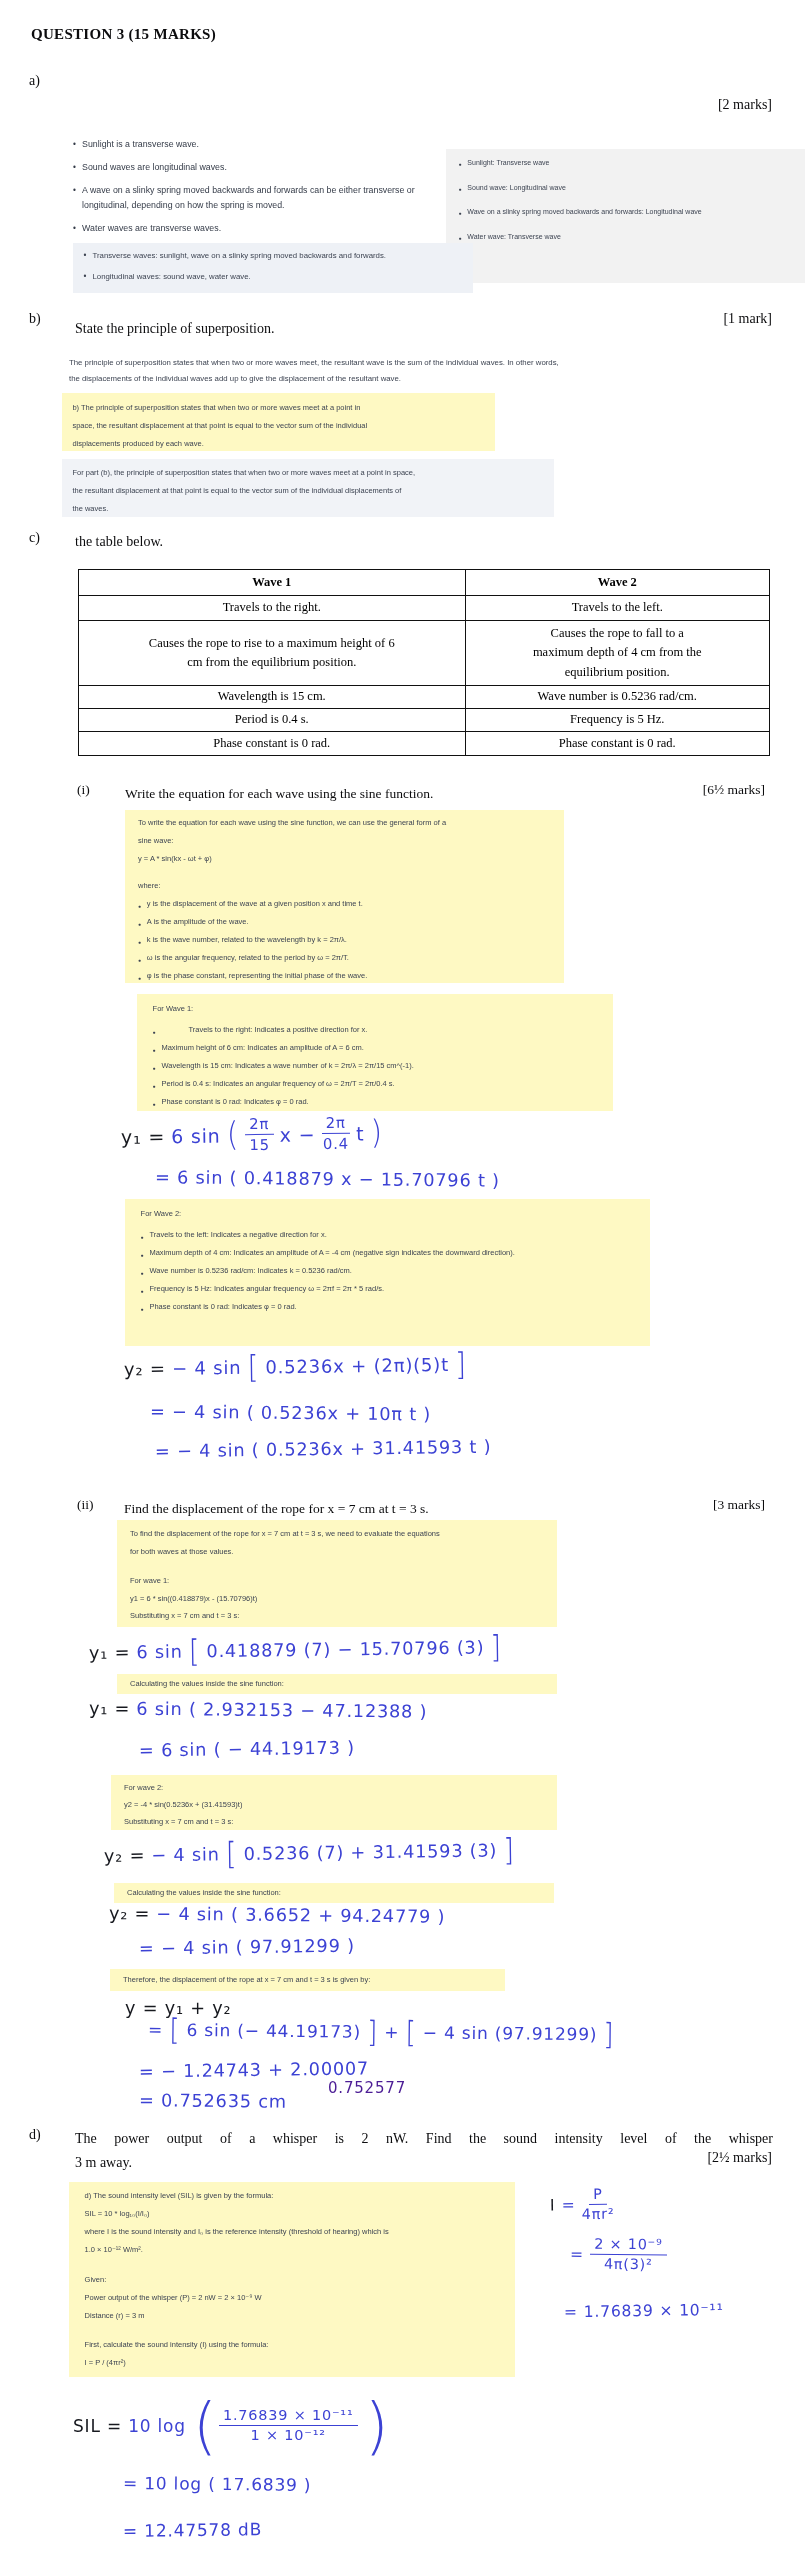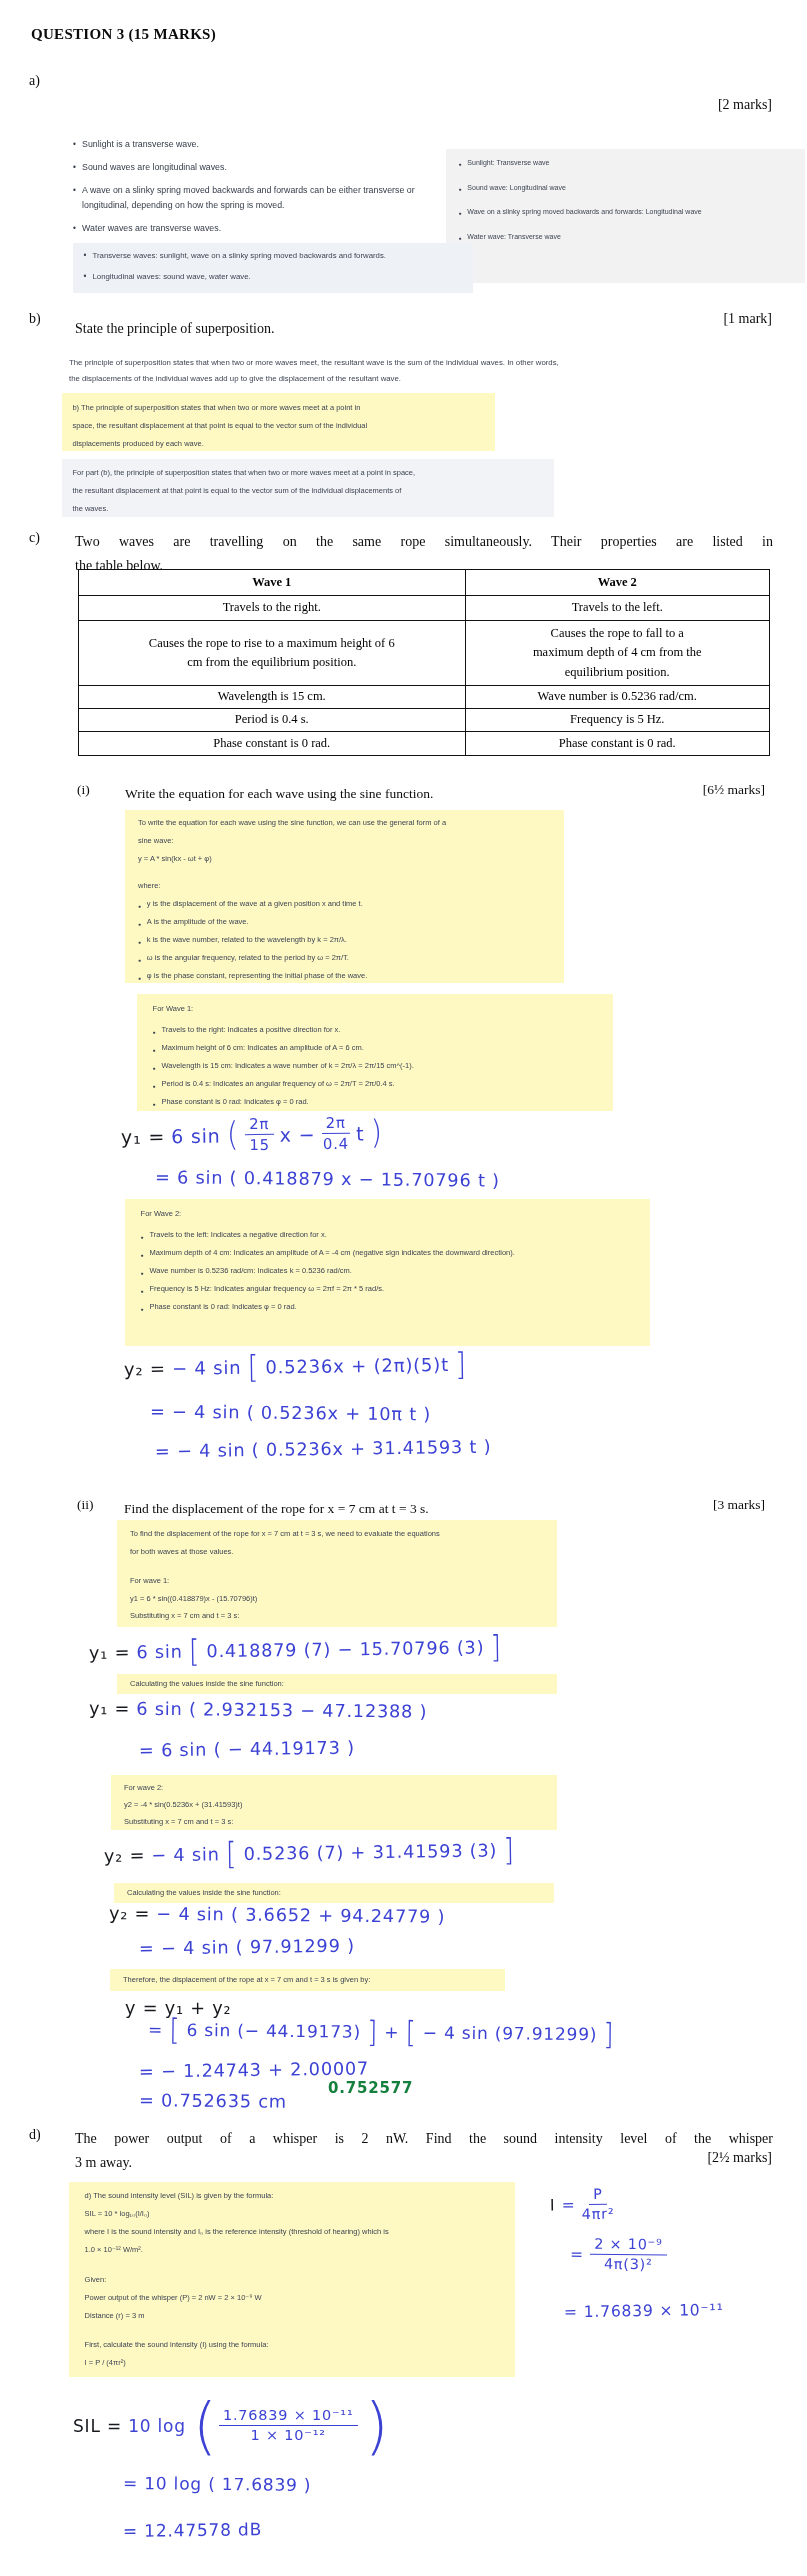--- a/index.html
+++ b/index.html
@@ -34,21 +34,21 @@
 
   
   .hw{position:absolute;font-family:"DejaVu Sans",sans-serif;color:#3c42d4;letter-spacing:0.8px;white-space:nowrap;display:flex;align-items:center;}
   .hw>*{margin-right:6.2px;}
   .hwk{color:#17191f;}
   .hfrac{display:inline-flex;flex-direction:column;align-items:center;font-size:0.78em;line-height:1.2;}
   .hfrac .n{border-bottom:1.6px solid currentColor;padding:0 4.2px 1px;}
   .hfrac .d{padding-top:1px;}
   .bigp{font-size:1.55em;font-weight:200;line-height:1;transform:scaleY(1.12);}
   .hugep{font-size:3.6em;font-weight:100;line-height:1;transform:scaleY(1.02);margin:0 1px;}
-  .hw-corr{color:#15803d;font-weight:bold;}
+  .hw-corr{color:#4c1d95;}
   .r1{transform:rotate(-0.8deg);}
   .r2{transform:rotate(0.6deg);}
 
   
   .ptable{position:absolute;left:78px;top:569px;width:692px;border-collapse:collapse;font-family:"Liberation Serif","DejaVu Serif",serif;font-size:12.5px;color:#000;table-layout:fixed;}
   .ptable th,.ptable td{border:1.3px solid #111;text-align:center;vertical-align:middle;padding:1px 20px;line-height:1.55;}
   .ptable th{font-weight:bold;}
 
   .gap-top{margin-top:11.4px;}
 </style>
@@ -127,21 +127,20 @@
   </div>
 
   <div class="ans graybox" style="left:62px;top:459px;width:492px;height:58px;padding:5.2px 10.4px 0;box-sizing:border-box;background:#f1f3f7;">
     <p class="boxline">For part (b), the principle of superposition states that when two or more waves meet at a point in space,</p>
     <p class="boxline">the resultant displacement at that point is equal to the vector sum of the individual displacements of</p>
     <p class="boxline">the waves.</p>
   </div>
 
   <div class="serif qlabel" style="left:29px;top:530px;">c)</div>
   <div class="serif qtext" style="left:75px;top:530px;width:698px;">
-    <div class="jline">Two waves are travelling on the same rope simultaneously. Their properties are listed in</div>
     <div>the table below.</div>
   </div>
 
   <table class="ptable">
     <tbody>
         <tr style="height:26px;">
       <th style="width:50%;">Wave 1</th>
       <th>Wave 2</th>
     </tr>
     <tr style="height:25px;">
@@ -193,21 +192,21 @@
         <span>ω is the angular frequency, related to the period by ω = 2π/T.</span>
       </div>
     <div class="b-row boxline">
         <span class="bdot">●</span>
         <span>φ is the phase constant, representing the initial phase of the wave.</span>
       </div>
   </div>
 
   <div class="ans graybox" style="left:137px;top:994px;width:476px;height:117px;padding:6.2px 15.6px 0;box-sizing:border-box;">
     <p class="boxline">For Wave 1:</p>
-    <div class="b-row boxline" style="margin-top:3.1px;">
+    <div class="b-row boxline" style="margin-top:3.1px;gap:27px;">
         <span class="bdot">●</span>
         <span>Travels to the right: Indicates a positive direction for x.</span>
       </div>
     <div class="b-row boxline">
         <span class="bdot">●</span>
         <span>Maximum height of 6 cm: Indicates an amplitude of A = 6 cm.</span>
       </div>
     <div class="b-row boxline">
         <span class="bdot">●</span>
         <span>Wavelength is 15 cm: Indicates a wave number of k = 2π/λ = 2π/15 cm^(-1).</span>

